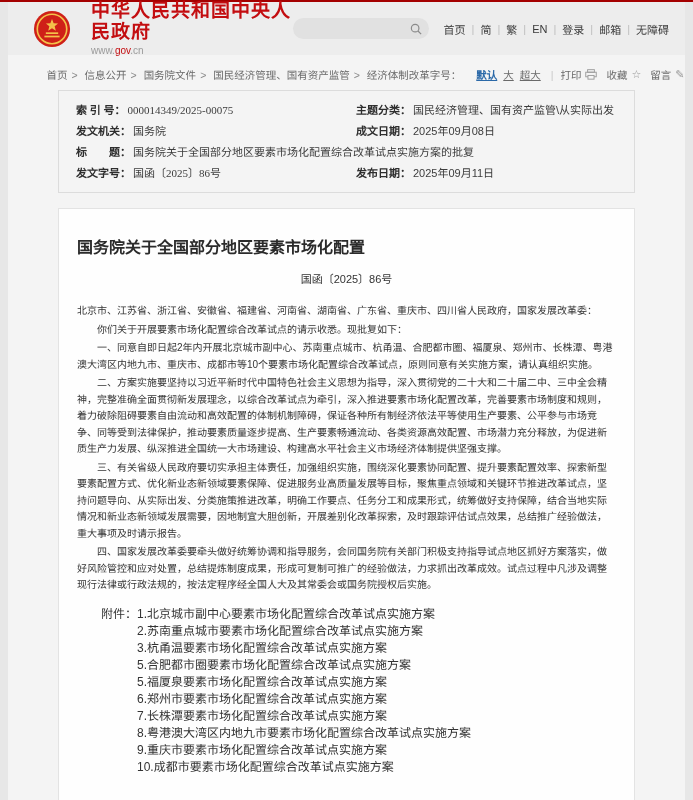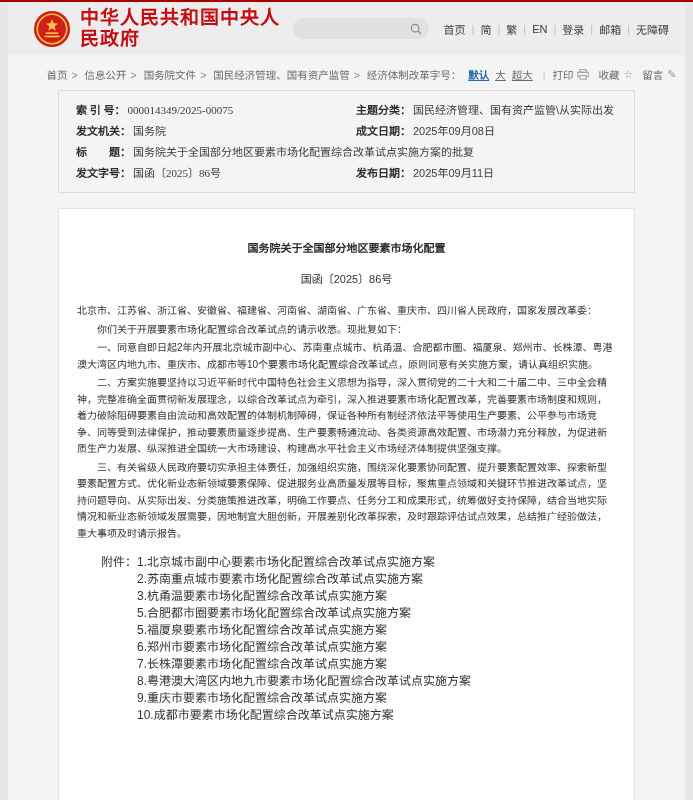--- a/index.html
+++ b/index.html
@@ -10,42 +10,42 @@
     font-family:"Liberation Sans","DejaVu Sans",sans-serif;
     -webkit-font-smoothing:antialiased;
   }
   .top-line { height:2px; background:#a40000; }
   .page-col { width:677px; margin:0 auto; background:#f4f4f4; height:798px; }
 
   
   .site-header { height:53px; background:#ededed; display:flex; align-items:center; padding:0 14px 0 25px; }
   .logo { display:flex; align-items:center; cursor:pointer; }
   .emblem { width:38px; height:38px; margin-right:9px; flex:0 0 auto; }
-  .logo-text { display:flex; flex-direction:column; line-height:1.1; }
+  .logo-text { display:flex; flex-direction:column; line-height:1.1;margin-left:11px; }
   .site-title { font-size:19px; font-weight:bold; color:#c30d10; letter-spacing:1px; }
   .site-url { font-size:10px; color:#9a9a9a; margin-top:2px; }
   .site-url .hl { color:#c30d10; }
   .search-wrap { margin-left:auto; display:flex; align-items:center; }
   .search-box {
     width:136px; height:21px; background:#e1e1e1; border:none; border-radius:11px;
     display:flex; align-items:center; padding:0 7px 0 12px;
   }
   .search-input { flex:1; border:none; background:transparent; outline:none; font-size:10px; color:#555; min-width:0; }
   .search-icon { width:12px; height:12px; flex:0 0 auto; }
   .top-nav { display:flex; align-items:center; margin-left:13px; font-size:11px; color:#3a3a3a; white-space:nowrap; }
   .top-nav .nav-item { padding:0 2px; cursor:pointer; }
   .top-nav .sep { color:#bfbfbf; padding:0 4px; }
 
   
   .crumb-row { width:600px; margin:0 auto; padding-top:12px; display:flex; justify-content:space-between; font-size:10.5px; color:#6a6a6a; }
   .crumb { white-space:nowrap; }
   .crumb .crumb-item { cursor:pointer; }
   .crumb .crumb-sep { padding:0 4px; color:#8a8a8a; }
   .tools { display:flex; align-items:center; white-space:nowrap; color:#6a6a6a; }
-  .tools .fs-label { margin-right:4px; }
+  .tools .fs-label { margin-right:12px; }
   .tools .fs-opt { margin:0 3px; cursor:pointer;text-decoration:underline; }
   .tools .fs-default { color:#2b69a8; font-weight:bold; }
   .tools .bar { color:#c9c9c9; margin:0 7px; }
   .tools .tool { display:flex; align-items:center; margin-right:9px; cursor:pointer; }
   .tools .tool .glyph { margin-left:4px; color:#9a9a9a; font-size:11px; line-height:1; }
   .tools .printer-icon { width:12px; height:11px; margin-left:4px; }
 
   
   .meta-box { width:577px; margin:8px auto 0; border:1px solid #dcdcdc; padding:9px 0 8px; font-size:11px; color:#3c3c3c; }
   .meta-row { display:flex; padding:3px 0; line-height:15px; }
@@ -53,21 +53,21 @@
   .meta-cell-r { flex:1; display:flex; }
   .meta-cell-full { flex:1; display:flex; padding-left:17px; }
   .meta-label { font-weight:bold; color:#2e2e2e; white-space:pre; flex:0 0 auto; }
   .meta-value { color:#3c3c3c; padding-left:2px; }
 
   
   .paper {
     width:577px; height:608px; margin:15px auto 0; background:#fefefe;
     border:1px solid #e3e3e3; padding:26px 18px 10px; overflow:hidden;
   }
-  .doc-title { text-align:center; font-size:11px; font-weight:bold; color:#2b2b2b; line-height:26px; }
+  .doc-title { font-size:16px; font-weight:bold; color:#2b2b2b; line-height:26px; }
   .doc-number { text-align:center; font-size:11px; color:#333; margin-top:9px; }
   .doc-body { margin-top:17px; font-size:10px; color:#333; }
   .doc-body p { margin:0 0 2px; line-height:16.5px; text-indent:2em; }
   .doc-body p.addressee { text-indent:0; }
   .attachments { margin-top:12px; font-size:12px; color:#333; line-height:17px; }
   .attach-first { text-indent:2em; }
   .attach-item { padding-left:5em; text-indent:0; }
 </style>
 </head>
 <body>
@@ -79,20 +79,21 @@
     <div class="logo">
       <svg class="emblem" viewBox="0 0 40 40">
         <circle cx="20" cy="20" r="19" fill="#cf2018"></circle>
         <circle cx="20" cy="20" r="15.5" fill="none" stroke="#f3c24a" stroke-width="1.7"></circle>
         <path d="M20 9.5 L21.7 13.9 L26.4 14.2 L22.8 17.2 L24 21.8 L20 19.2 L16 21.8 L17.2 17.2 L13.6 14.2 L18.3 13.9 Z" fill="#f3c24a"></path>
         <rect x="13.5" y="23.5" width="13" height="1.8" fill="#f3c24a"></rect>
         <rect x="12" y="27" width="16" height="1.8" fill="#f3c24a"></rect>
       </svg>
       <div class="logo-text">
         <span class="site-title">中华人民共和国中央人民政府</span>
+        <span class="site-url"><span>www.</span><span class="hl">gov</span><span>.cn</span></span>
       </div>
     </div>
 
     <div class="search-wrap">
       <div class="search-box">
         <input class="search-input" type="text" placeholder="" style="">
         <svg class="search-icon" viewBox="0 0 14 14">
           <circle cx="6" cy="6" r="4.4" fill="none" stroke="#8a8a8a" stroke-width="1.4"></circle>
           <line x1="9.3" y1="9.3" x2="13" y2="13" stroke="#8a8a8a" stroke-width="1.4"></line>
         </svg>
@@ -194,20 +195,21 @@
       <div>国务院关于全国部分地区要素市场化配置</div>
     </div>
     <div class="doc-number">国函〔2025〕86号</div>
 
     <div class="doc-body">
       <p class="addressee">北京市、江苏省、浙江省、安徽省、福建省、河南省、湖南省、广东省、重庆市、四川省人民政府，国家发展改革委：</p>
       <p>你们关于开展要素市场化配置综合改革试点的请示收悉。现批复如下：</p>
       <p>一、同意自即日起2年内开展北京城市副中心、苏南重点城市、杭甬温、合肥都市圈、福厦泉、郑州市、长株潭、粤港澳大湾区内地九市、重庆市、成都市等10个要素市场化配置综合改革试点，原则同意有关实施方案，请认真组织实施。</p>
       <p>二、方案实施要坚持以习近平新时代中国特色社会主义思想为指导，深入贯彻党的二十大和二十届二中、三中全会精神，完整准确全面贯彻新发展理念，以综合改革试点为牵引，深入推进要素市场化配置改革，完善要素市场制度和规则，着力破除阻碍要素自由流动和高效配置的体制机制障碍，保证各种所有制经济依法平等使用生产要素、公平参与市场竞争、同等受到法律保护，推动要素质量逐步提高、生产要素畅通流动、各类资源高效配置、市场潜力充分释放，为促进新质生产力发展、纵深推进全国统一大市场建设、构建高水平社会主义市场经济体制提供坚强支撑。</p>
       <p>三、有关省级人民政府要切实承担主体责任，加强组织实施，围绕深化要素协同配置、提升要素配置效率、探索新型要素配置方式、优化新业态新领域要素保障、促进服务业高质量发展等目标，聚焦重点领域和关键环节推进改革试点，坚持问题导向、从实际出发、分类施策推进改革，明确工作要点、任务分工和成果形式，统筹做好支持保障，结合当地实际情况和新业态新领域发展需要，因地制宜大胆创新，开展差别化改革探索，及时跟踪评估试点效果，总结推广经验做法，重大事项及时请示报告。</p>
+      <p>四、国家发展改革委要牵头做好统筹协调和指导服务，会同国务院有关部门积极支持指导试点地区抓好方案落实，做好风险管控和应对处置，总结提炼制度成果，形成可复制可推广的经验做法，力求抓出改革成效。试点过程中凡涉及调整现行法律或行政法规的，按法定程序经全国人大及其常委会或国务院授权后实施。</p>
     </div>
 
     <div class="attachments">
       <div class="attach-first"><span>附件：</span><span>1.北京城市副中心要素市场化配置综合改革试点实施方案</span></div>
       <div class="attach-item">2.苏南重点城市要素市场化配置综合改革试点实施方案</div>
       <div class="attach-item">3.杭甬温要素市场化配置综合改革试点实施方案</div>
       <div class="attach-item">5.合肥都市圈要素市场化配置综合改革试点实施方案</div>
       <div class="attach-item">5.福厦泉要素市场化配置综合改革试点实施方案</div>
       <div class="attach-item">6.郑州市要素市场化配置综合改革试点实施方案</div>
       <div class="attach-item">7.长株潭要素市场化配置综合改革试点实施方案</div>

